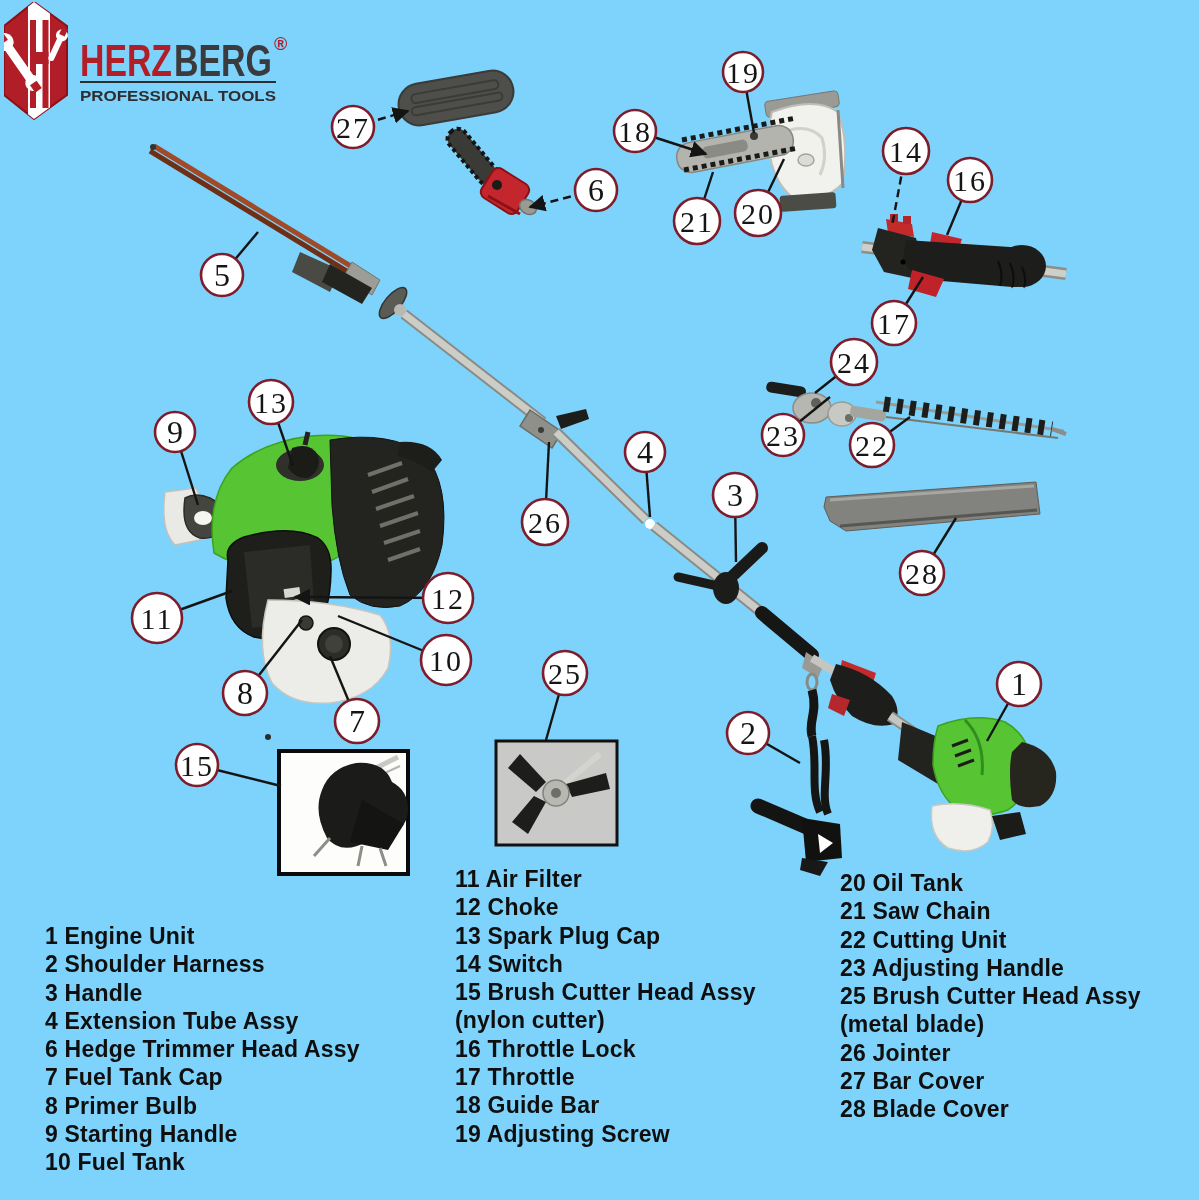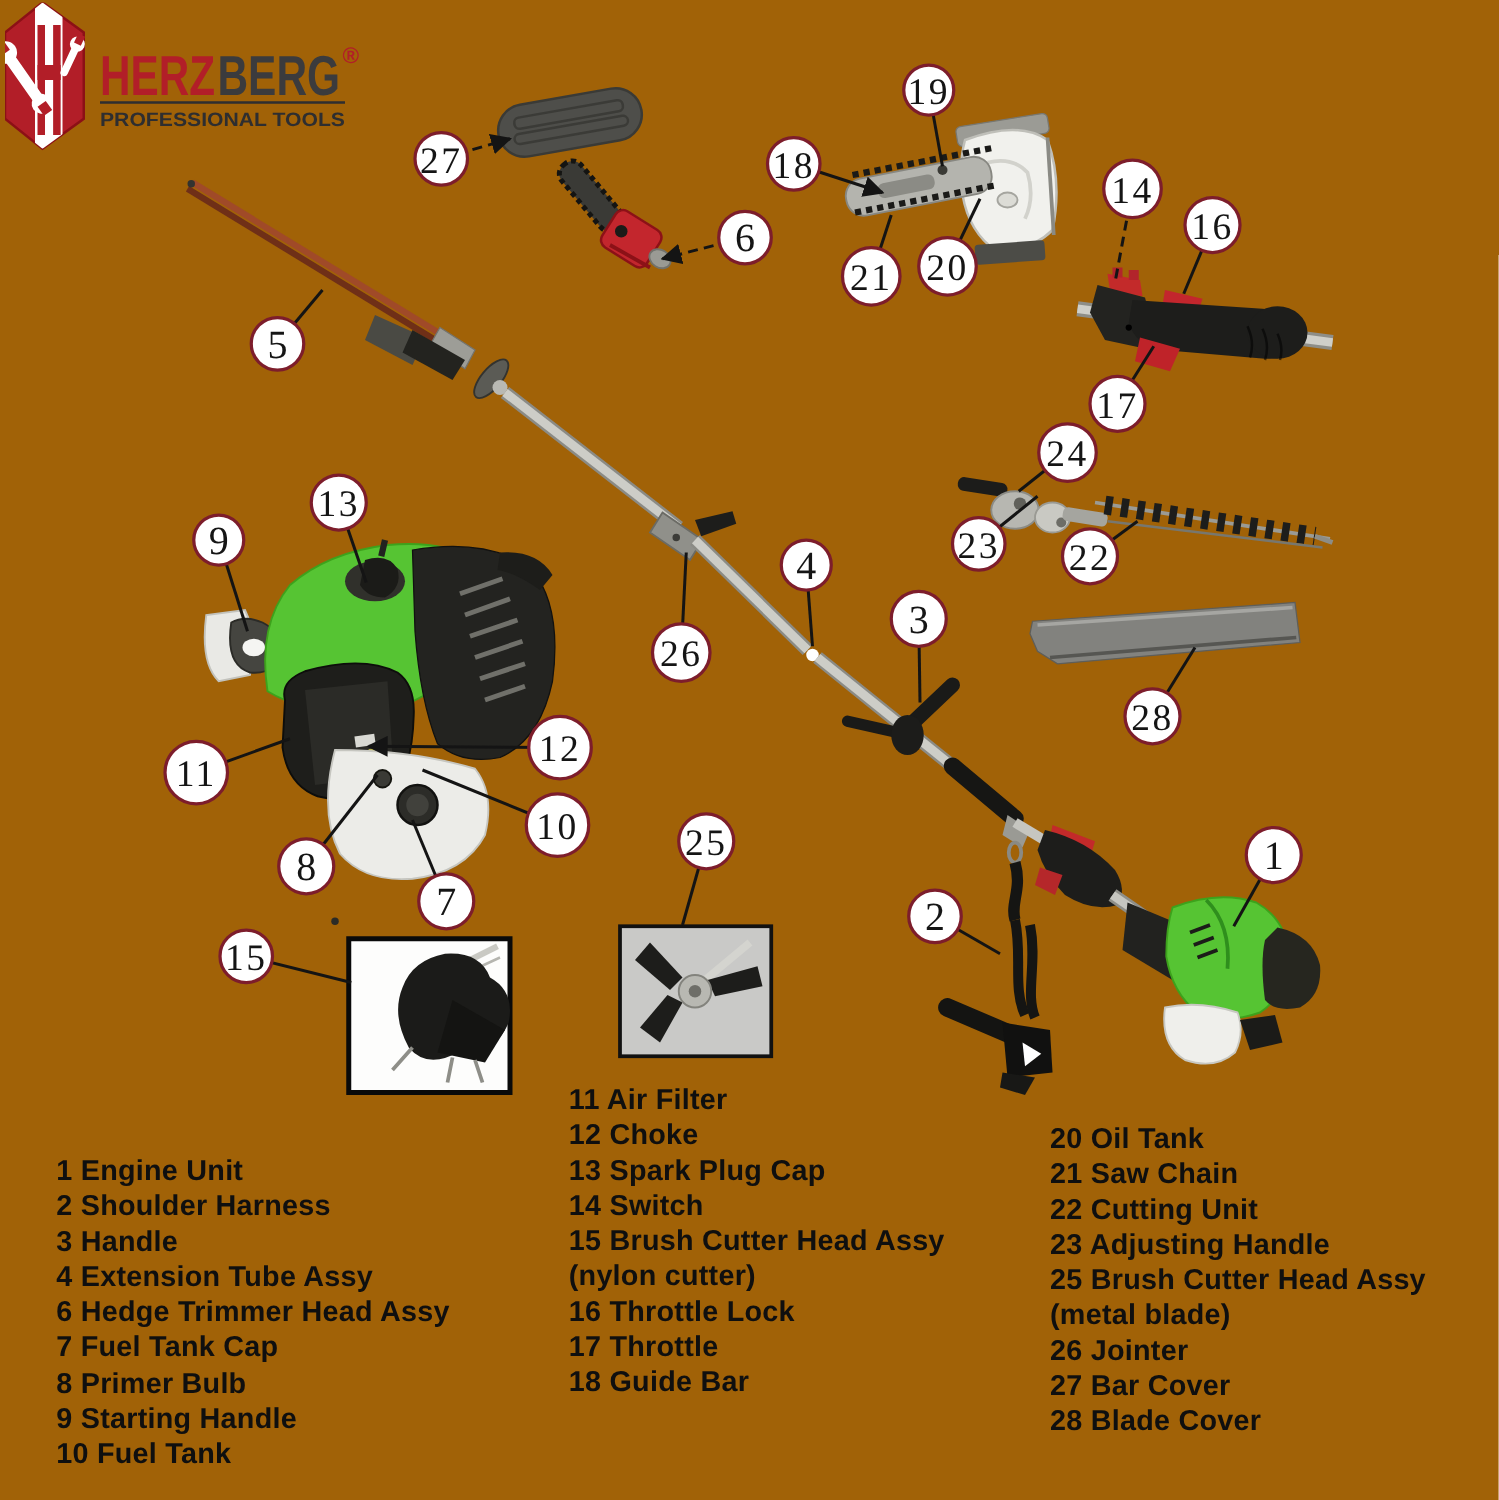--- a/index.html
+++ b/index.html
@@ -1,25 +1,25 @@
 <!DOCTYPE html>
 <html><head>
 <meta charset="utf-8">
 <style>
   html,body{margin:0;padding:0;background:#ffffff;}
-  .stage{position:relative;width:1199px;height:1200px;background:#a16207;overflow:hidden;
+  .stage{position:relative;width:1199px;height:1200px;background:#7dd3fc;overflow:hidden;
          font-family:"Liberation Sans",sans-serif;}
   .diagram-svg{position:absolute;left:0;top:0;}
   .logo-svg{position:absolute;left:4px;top:2px;}
   .legend-col{position:absolute;font-weight:bold;font-size:23px;line-height:28.3px;
               color:#0f0f0f;white-space:nowrap;letter-spacing:0.2px;}
   .legend-col div{height:28.3px;}
   #col1{left:45px;top:922px;}
   #col2{left:455px;top:865px;}
-  #col3{left:840px;top:896px;}
+  #col3{left:840px;top:869px;}
   .callout-num{font-family:"Liberation Serif",serif;font-size:30px;fill:#151515;letter-spacing:2px;}
   .callout-num.one{font-size:32px;letter-spacing:0;}
 </style>
 </head>
 <body>
 
 <div class="stage">
 
   <svg class="logo-svg" width="310" height="126" viewBox="0 0 310 126">
     <defs>
@@ -379,20 +379,21 @@
   <div class="legend-col" id="col2">
     <div>11 Air Filter</div>
     <div>12 Choke</div>
     <div>13 Spark Plug Cap</div>
     <div>14 Switch</div>
     <div>15 Brush Cutter Head Assy</div>
     <div>(nylon cutter)</div>
     <div>16 Throttle Lock</div>
     <div>17 Throttle</div>
     <div>18 Guide Bar</div>
+    <div>19 Adjusting Screw</div>
   </div>
   <div class="legend-col" id="col3">
     <div>20 Oil Tank</div>
     <div>21 Saw Chain</div>
     <div>22 Cutting Unit</div>
     <div>23 Adjusting Handle</div>
     <div>25 Brush Cutter Head Assy</div>
     <div>(metal blade)</div>
     <div>26 Jointer</div>
     <div>27 Bar Cover</div>

